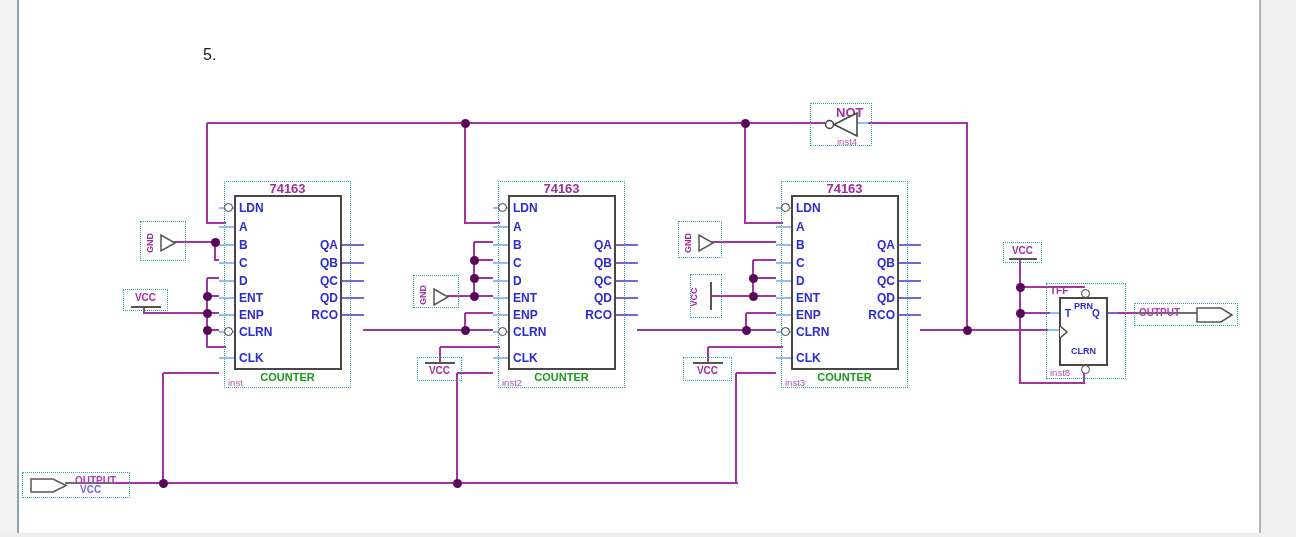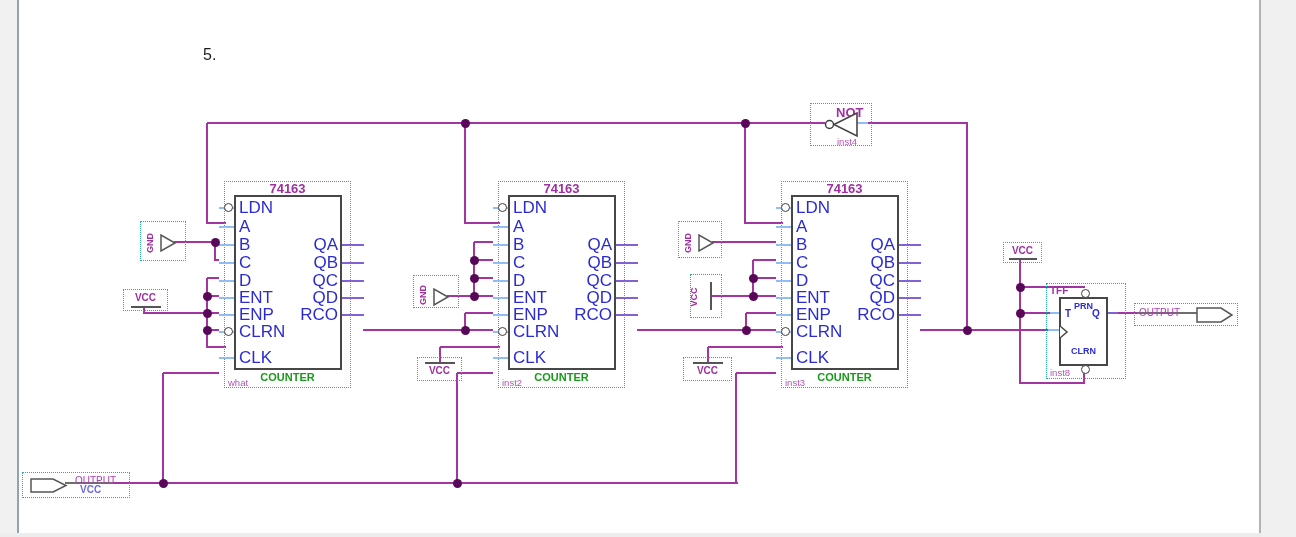--- a/index.html
+++ b/index.html
@@ -25,21 +25,21 @@
   .v { background:#8161d6; }
   .g { background:#6e6e6e; }
   .dot { position:absolute; width:9px; height:9px; border-radius:50%; background:#590859; z-index:5; }
 
   
   .counter { position:absolute; top:181px; width:127px; height:207px; border:1px dotted #2aabab; z-index:2; }
   .cbox { position:absolute; left:9px; top:13px; width:108px; height:175px; border:2px solid #474747; background:#fff; }
   .ctitle { position:absolute; left:0; top:-1px; width:100%; text-align:center; font-size:13px; font-weight:600; color:#a02fa0; }
   .ccat { position:absolute; left:0; top:189px; width:100%; text-align:center; font-size:11px; font-weight:700; color:#1a9a1a; }
   .cinst { position:absolute; left:3px; top:195px; font-size:9.5px; color:#b455b4; }
-  .pl, .pr { position:absolute; font-size:17px; font-weight:400; color:#2b2bd4; height:12px; line-height:12px; z-index:3; }
+  .pl, .pr { position:absolute; font-size:12px; font-weight:700; color:#2b2bd4; height:12px; line-height:12px; z-index:3; }
   .pl { left:14px; }
   .pr { right:12px; text-align:right; }
   .r20{top:20px} .r39{top:39px} .r57{top:57px} .r75{top:75px} .r93{top:93px}
   .r110{top:110px} .r127{top:127px} .r144{top:144px} .r170{top:170px}
   .sl { position:absolute; left:-6px; width:15px; height:2px; background:#90bdf5; z-index:1; }
   .sr { position:absolute; left:117px; width:22px; height:2px; background:#8161d6; z-index:1; }
   .bub { position:absolute; left:-1px; width:9px; height:9px; border:1.5px solid #3f3f3f; border-radius:50%; background:#fff; z-index:6; }
 
   
   .psym { position:absolute; border:1px dotted #2aabab; z-index:2; }
@@ -59,21 +59,21 @@
   .tffbox { position:absolute; left:12px; top:13px; width:49px; height:69px; border:2px solid #474747; background:#fff; }
   .tffprn  { position:absolute; left:12px; top:17px; width:49px; text-align:center; font-size:9px; font-weight:700; color:#2b2bd4; z-index:3;}
   .tffclrn { position:absolute; left:12px; top:62px; width:49px; text-align:center; font-size:9px; font-weight:700; color:#2b2bd4; z-index:3;}
   .tfft { position:absolute; left:18px; top:24px; font-size:10px; font-weight:700; color:#2b2bd4; z-index:3;}
   .tffq { position:absolute; left:45px; top:24px; font-size:10px; font-weight:700; color:#2b2bd4; z-index:3;}
   .tffinst { position:absolute; left:3px; top:83px; font-size:9.5px; color:#b455b4; }
   .tbub { position:absolute; left:34px; width:9px; height:9px; border:1.5px solid #3f3f3f; border-radius:50%; background:#fff; z-index:6; }
 
   
   .iopin { position:absolute; border:1px dotted #2aabab; z-index:2; }
-  .iolblm { position:absolute; font-size:10px; font-weight:400; color:#b03ab0; z-index:3; }
+  .iolblm { position:absolute; font-size:10px; font-weight:700; color:#b03ab0; z-index:3; }
   .iolblb { position:absolute; font-size:10px; font-weight:700; color:#6b6be0; z-index:3; }
   svg { position:absolute; overflow:visible; }
 </style>
 </head>
 <body>
 
 <div class="screen">
 
   <div class="chrome-left"></div>
   <div class="edge-left"></div>
@@ -157,21 +157,21 @@
     <span class="pl r110">ENT</span>
     <span class="pl r127">ENP</span>
     <span class="pl r144">CLRN</span>
     <span class="pl r170">CLK</span>
     <span class="pr r57">QA</span>
     <span class="pr r75">QB</span>
     <span class="pr r93">QC</span>
     <span class="pr r110">QD</span>
     <span class="pr r127">RCO</span>
     <span class="ccat">COUNTER</span>
-    <span class="cinst">what</span>
+    <span class="cinst">inst</span>
   <div class="sl" style="top: 25px;"></div>
       <div class="sl" style="top: 44px;"></div>
       <div class="sl" style="top: 62px;"></div>
       <div class="sl" style="top: 80px;"></div>
       <div class="sl" style="top: 98px;"></div>
       <div class="sl" style="top: 115px;"></div>
       <div class="sl" style="top: 132px;"></div>
       <div class="sl" style="top: 149px;"></div>
       <div class="sl" style="top: 175px;"></div>
       <div class="sr" style="top: 62px;"></div>

